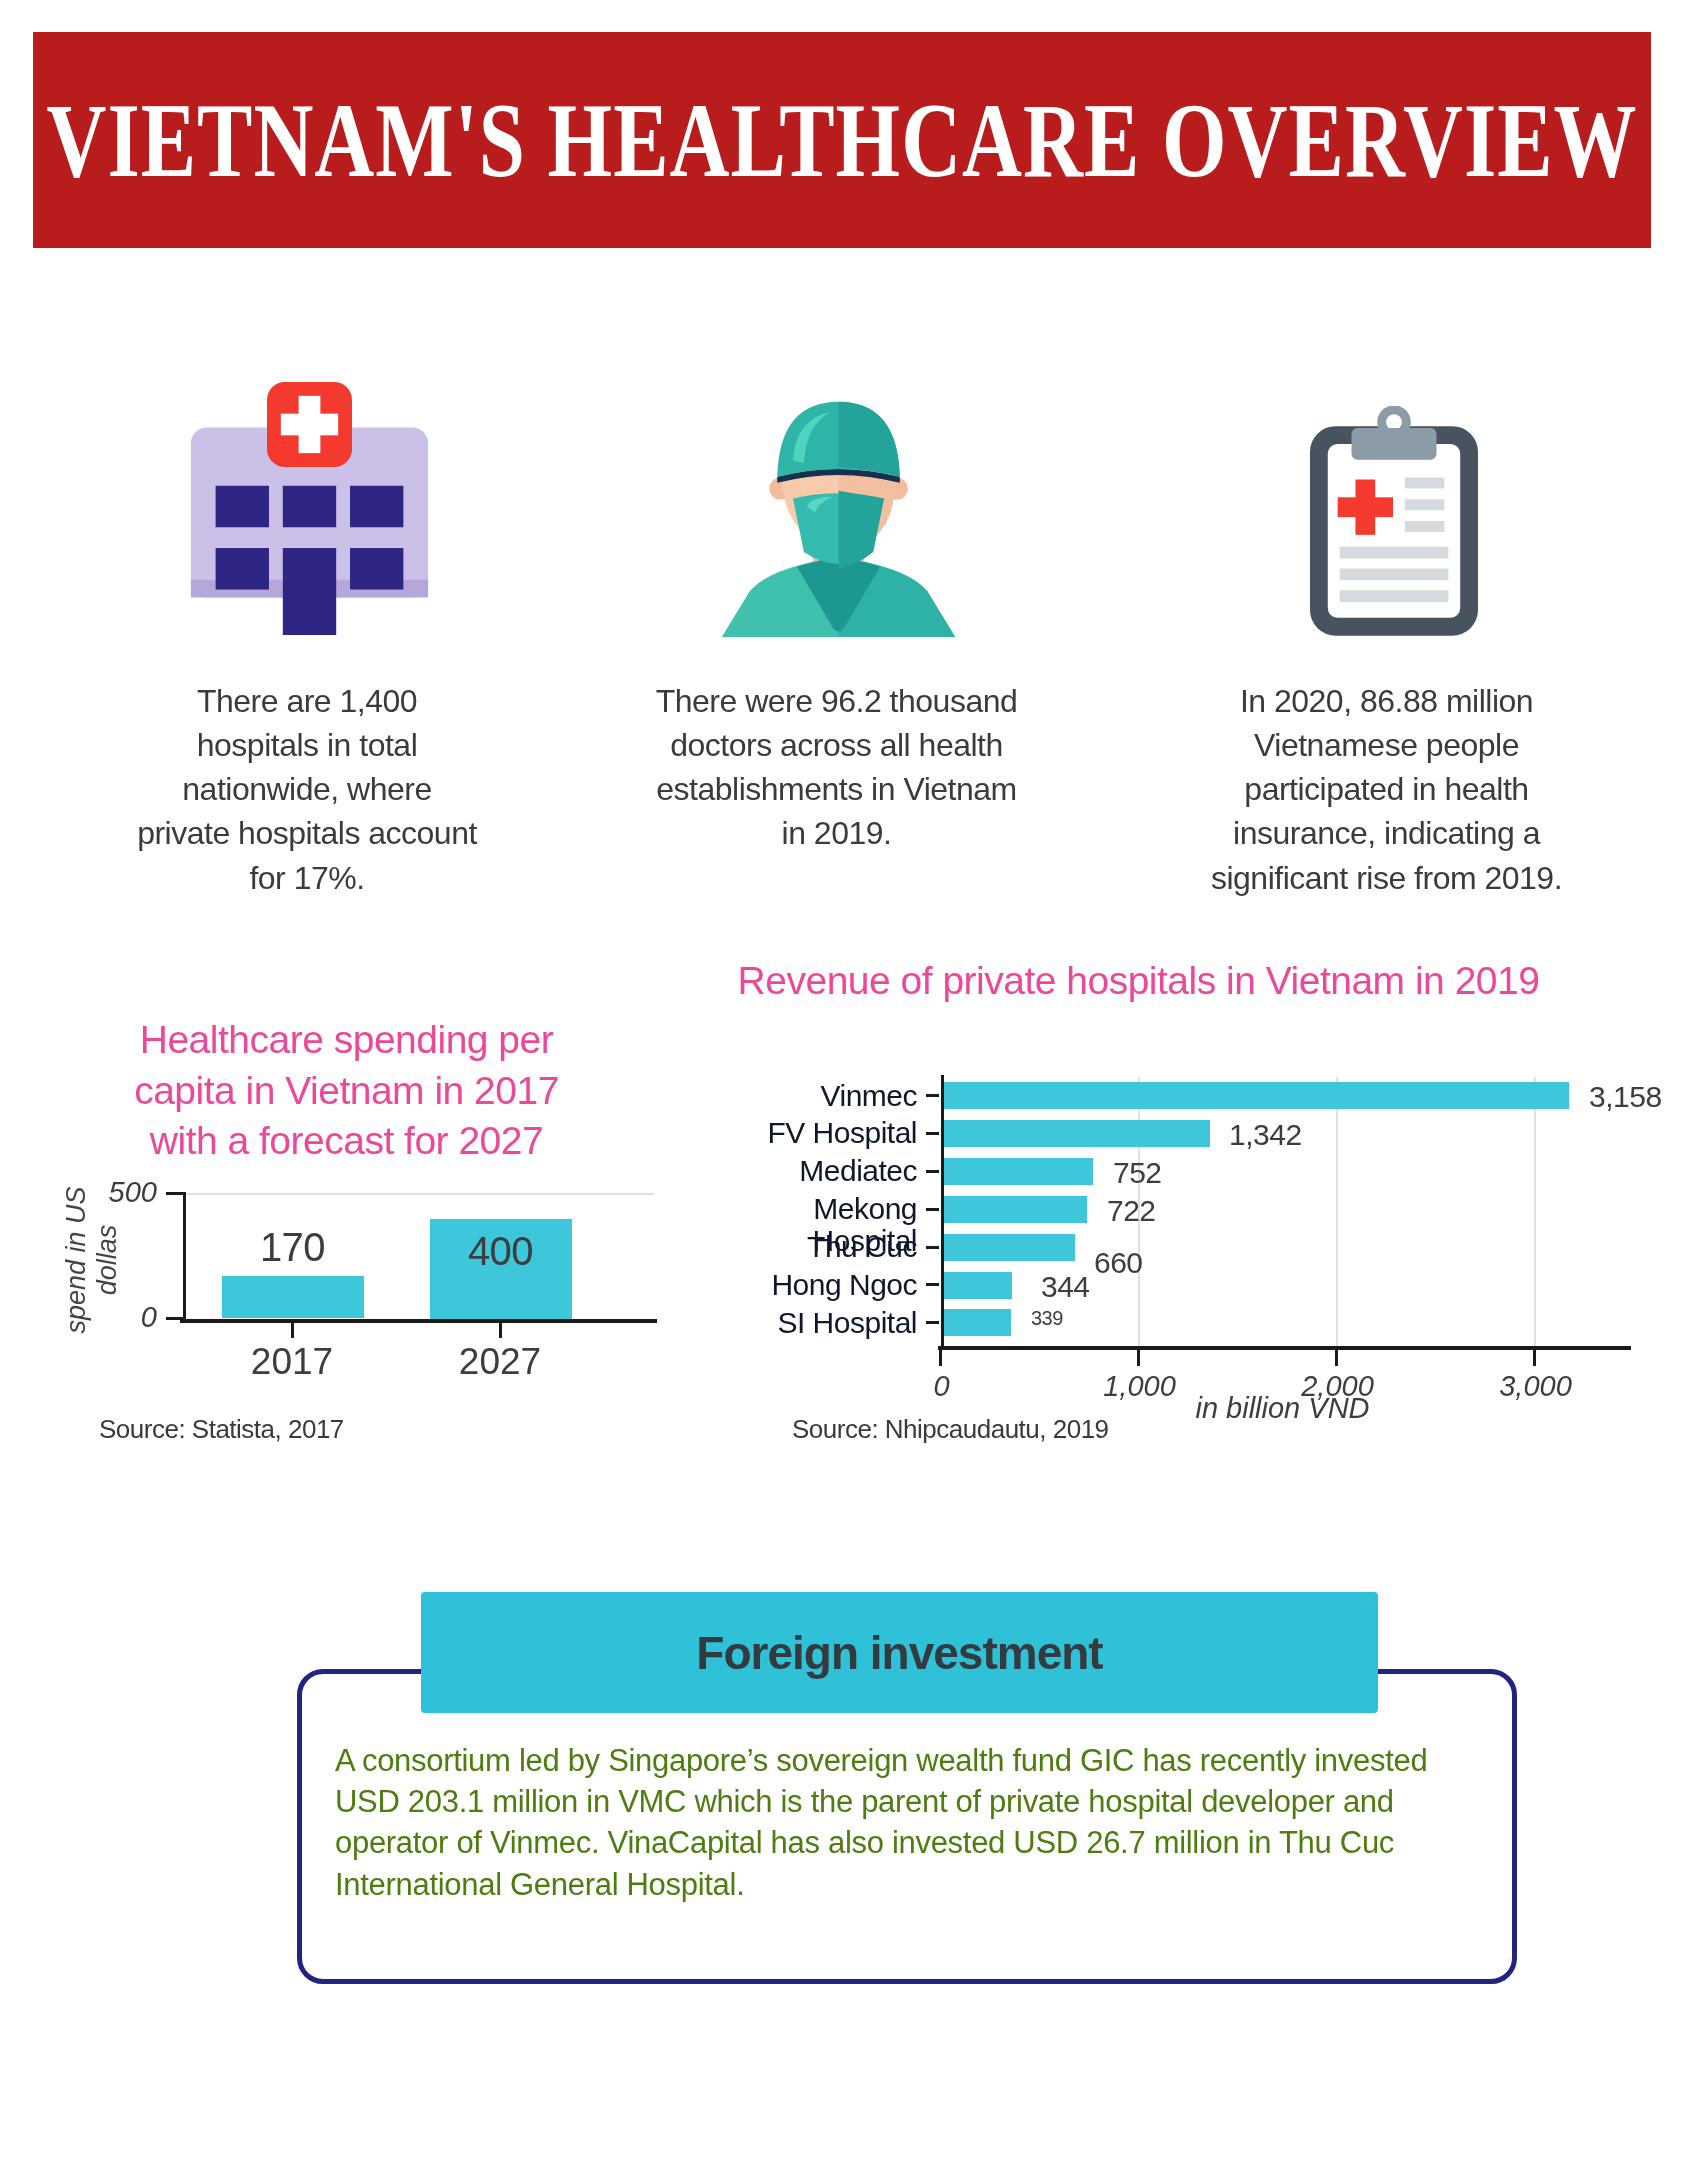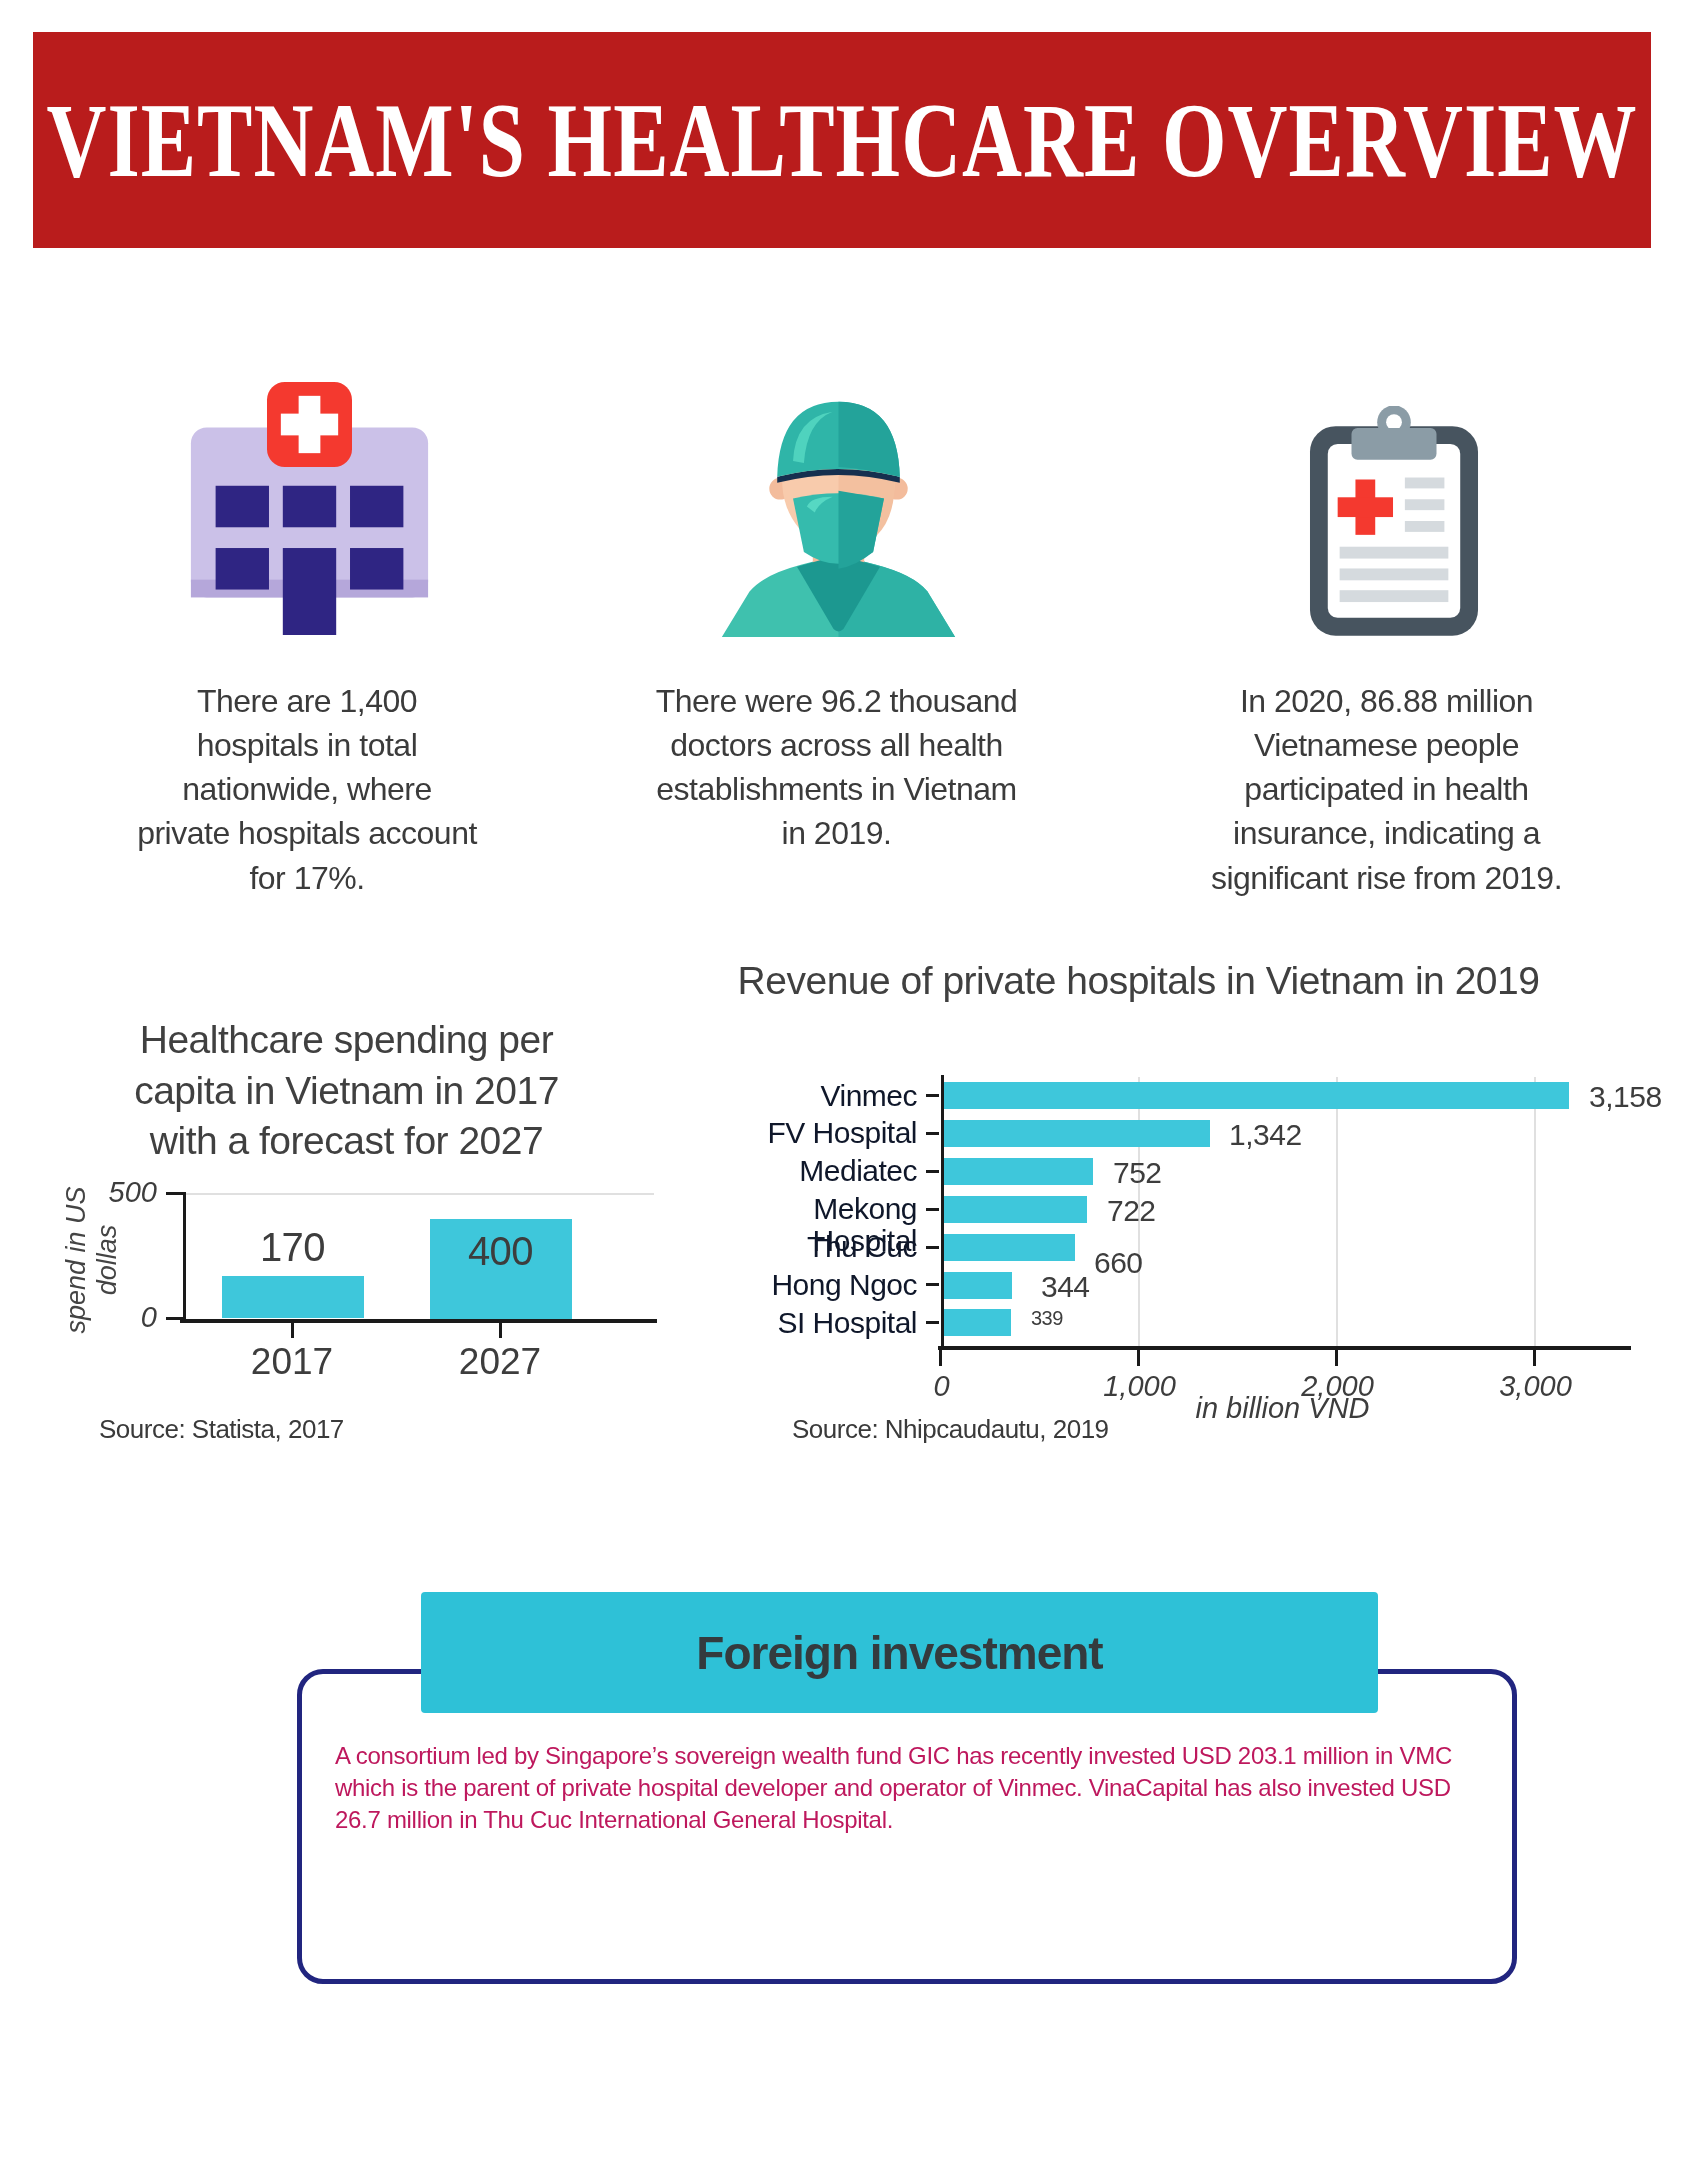--- a/index.html
+++ b/index.html
@@ -9,21 +9,21 @@
   
   .banner{left:33px;top:32px;width:1618px;height:216px;display:flex;align-items:center;justify-content:center;}
   .banner h1{margin:0;font-family:"Liberation Serif", serif;font-weight:700;font-size:83px;
              letter-spacing:1px;color:#fff;transform:scale(1,1.28);white-space:nowrap;}
   
   .hospitals-heading{left:0;top:285px;width:1683px;text-align:center;font-size:55px;font-weight:700;
              color:#333;letter-spacing:-1px;}
   
   .prose{white-space:pre-line;text-align:center;font-size:32px;line-height:1.38;color:#3b3b3b;letter-spacing:-0.5px;}
   
-  .chart-title{white-space:pre-line;text-align:center;color:#404040;letter-spacing:-0.5px;}
+  .chart-title{white-space:pre-line;text-align:center;color:#ec4899;letter-spacing:-0.5px;}
   .lchart-title{left:79px;top:1015px;width:535px;font-size:39px;line-height:1.30;}
   .rchart-title{left:683px;top:958px;width:911px;font-size:39px;line-height:1.2;}
   .ylab{left:61px;top:1348px;width:176px;transform:rotate(-90deg);transform-origin:0 0;
         text-align:center;font-style:italic;font-size:27px;color:#444;}
   .xlab{left:941px;top:1392px;width:683px;text-align:center;font-style:italic;font-size:29px;color:#3d3d3d;}
   .source{font-size:26px;color:#3a3a3a;letter-spacing:-0.5px;}
   .src-left{left:99px;top:1414px;}
   .src-right{left:792px;top:1414px;}
   
   #lplot{left:59px;top:1176px;width:614px;height:228px;}
@@ -32,21 +32,21 @@
   .gridline{position:absolute;background:#e0e0e0;}
   .bar{position:absolute;}
   .tick{position:absolute;background:#1a1a1a;}
   .ticklabel{position:absolute;color:#3d3d3d;}
   .catlabel{position:absolute;color:#0f172a;font-size:30px;line-height:32px;text-align:right;letter-spacing:-0.5px;}
   .vallabel{position:absolute;color:#3d3d3d;letter-spacing:-0.5px;}
   
   .fi-box{left:297px;top:1669px;width:1210px;height:305px;background:#fff;border:5px solid #21257f;border-radius:26px;}
   .fi-badge{left:421px;top:1592px;width:957px;height:121px;border-radius:4px;display:flex;align-items:center;justify-content:center;}
   .fi-badge .txt{font-size:46px;font-weight:700;color:#343b3e;letter-spacing:-1px;}
-  .fi-body{left:335px;top:1740px;width:1139px;font-size:24px;line-height:1.33;color:#be185d;letter-spacing:-0.3px;}
+  .fi-body{left:335px;top:1740px;width:1139px;font-size:31px;line-height:1.33;color:#4d7c0f;letter-spacing:-0.3px;}
 </style>
 </head>
 <body>
 
 <div class="page">
 
   <header class="abs banner" style="background:#b91c1c;">
     <h1>VIETNAM'S HEALTHCARE OVERVIEW</h1>
   </header>
 

